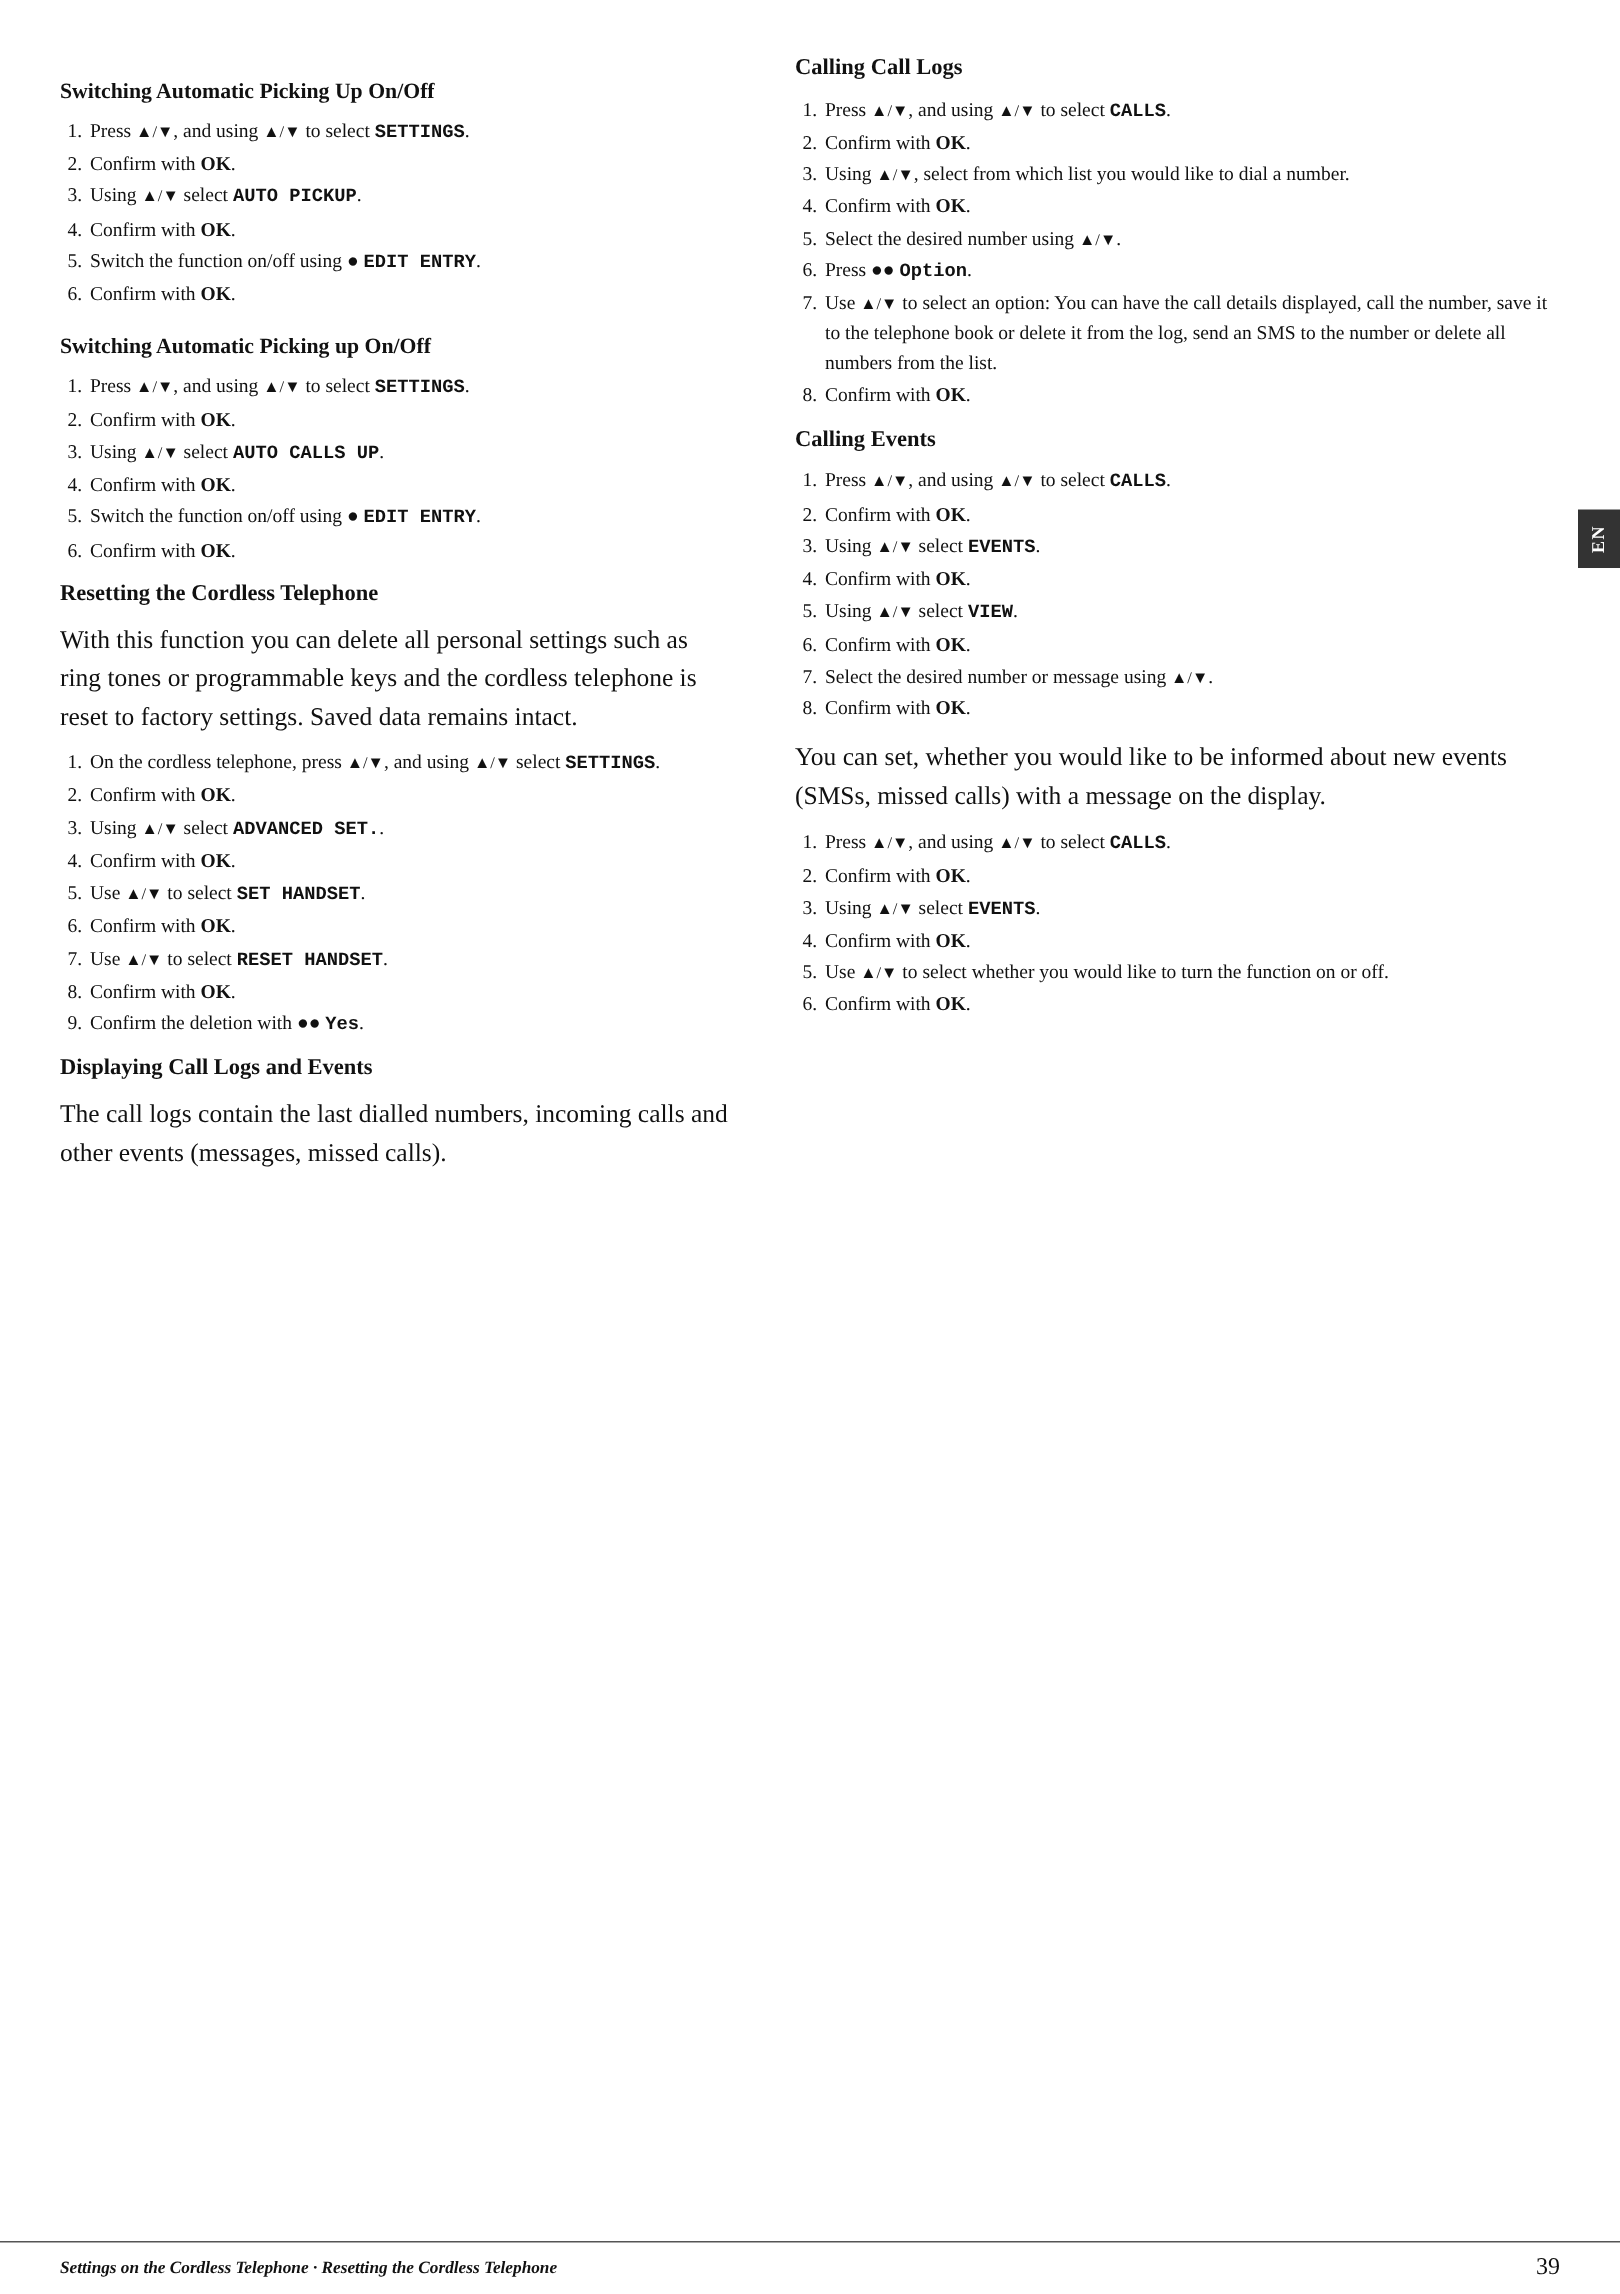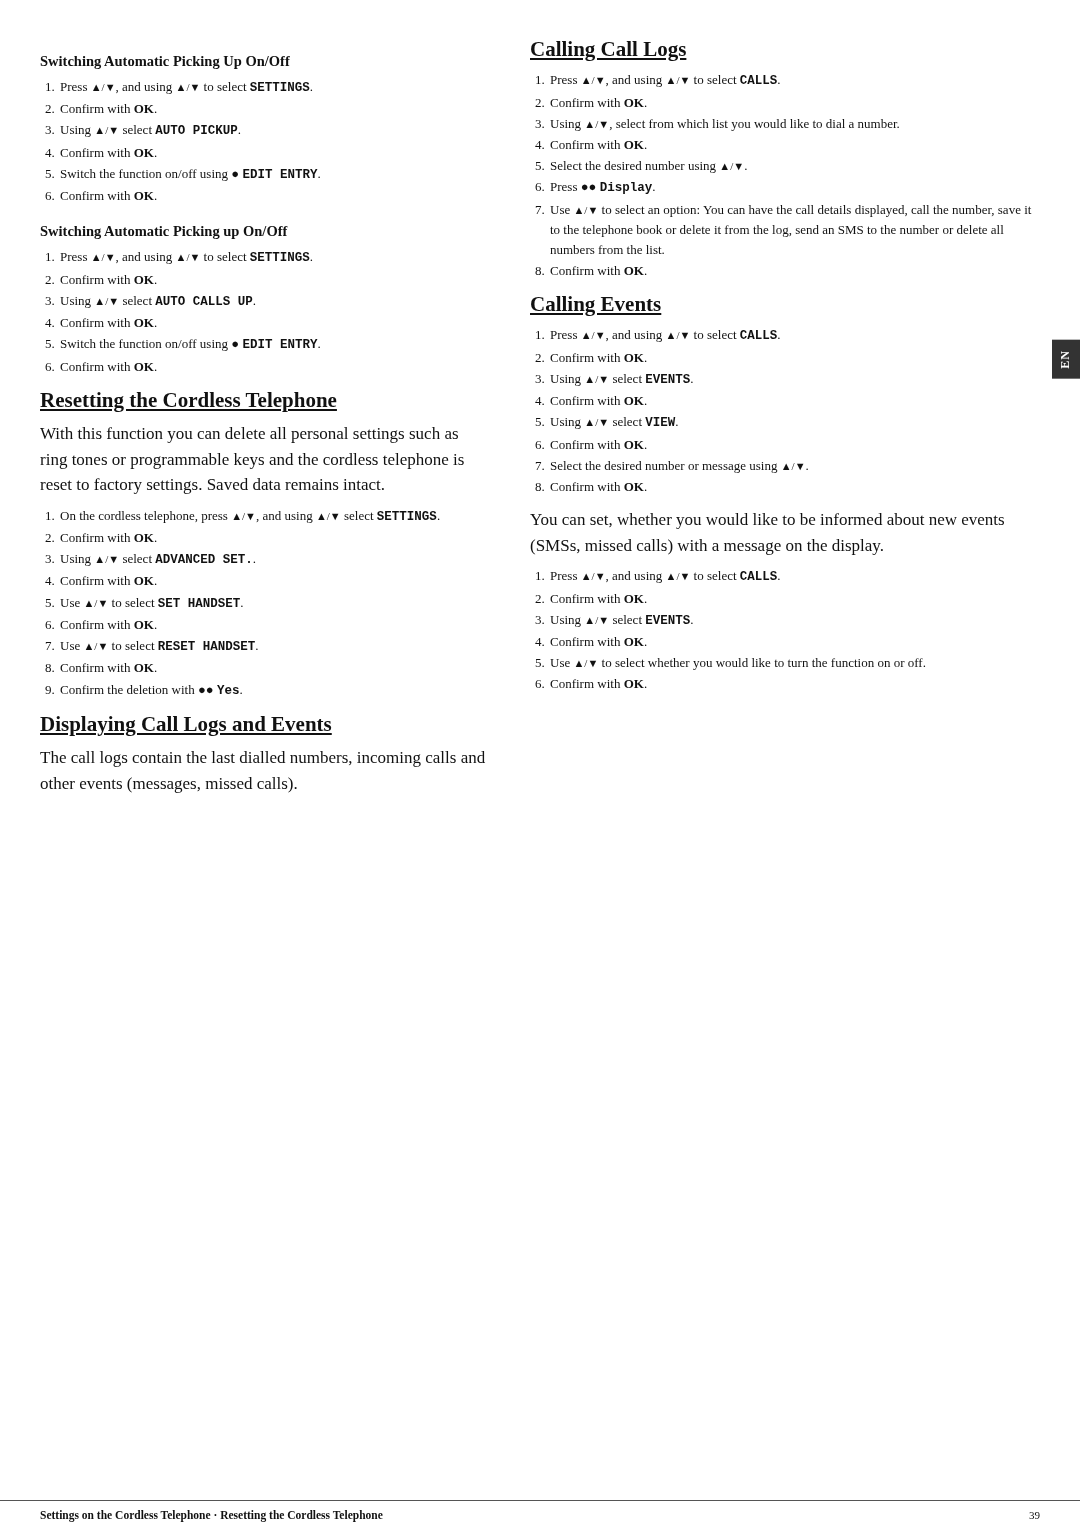--- a/index.html
+++ b/index.html
@@ -43,25 +43,24 @@
     .left-col {
       width: 480px;
       padding-right: 30px;
       flex-shrink: 0;
     }
     .right-col {
       flex: 1;
       padding-left: 10px;
     }
     h2 {
-      font-size: 21px;
+      font-size: 15px;
       font-weight: bold;
       margin-bottom: 8px;
       line-height: 1.25;
-      text-decoration: underline;
     }
     h3 {
       font-size: 14.5px;
       font-weight: bold;
       margin-bottom: 6px;
       margin-top: 16px;
       line-height: 1.3;
     }
     p {
       font-size: 17px;
@@ -90,23 +89,24 @@
       padding: 8px 40px;
       display: flex;
       justify-content: space-between;
       align-items: center;
       margin-top: auto;
     }
     .footer-text {
       font-size: 11.5px;
       font-weight: bold;
       color: #111;
+      font-style: italic;
     }
     .footer-page {
-      font-size: 11px;
+      font-size: 16px;
       font-weight: normal;
     }
     .arrow { font-size: 11px; }
   </style>
 </head>
 <body>
 
 <div class="page">
   <div class="en-tab">EN</div>
 
@@ -159,21 +159,21 @@
 
     <div class="right-col">
 
       <h2>Calling Call Logs</h2>
       <ol>
         <li>Press <span class="arrow">▲/▼</span>, and using <span class="arrow">▲/▼</span> to select <span class="mono">CALLS</span>.</li>
         <li>Confirm with <span class="bold">OK</span>.</li>
         <li>Using <span class="arrow">▲/▼</span>, select from which list you would like to dial a number.</li>
         <li>Confirm with <span class="bold">OK</span>.</li>
         <li>Select the desired number using <span class="arrow">▲/▼</span>.</li>
-        <li>Press ●● <span class="mono">Display</span>.</li>
+        <li>Press ●● <span class="mono">Option</span>.</li>
         <li>Use <span class="arrow">▲/▼</span> to select an option: You can have the call details displayed, call the number, save it to the telephone book or delete it from the log, send an SMS to the number or delete all numbers from the list.</li>
         <li>Confirm with <span class="bold">OK</span>.</li>
       </ol>
 
       <div class="section-gap">
         <h2>Calling Events</h2>
         <ol>
           <li>Press <span class="arrow">▲/▼</span>, and using <span class="arrow">▲/▼</span> to select <span class="mono">CALLS</span>.</li>
           <li>Confirm with <span class="bold">OK</span>.</li>
           <li>Using <span class="arrow">▲/▼</span> select <span class="mono">EVENTS</span>.</li>

